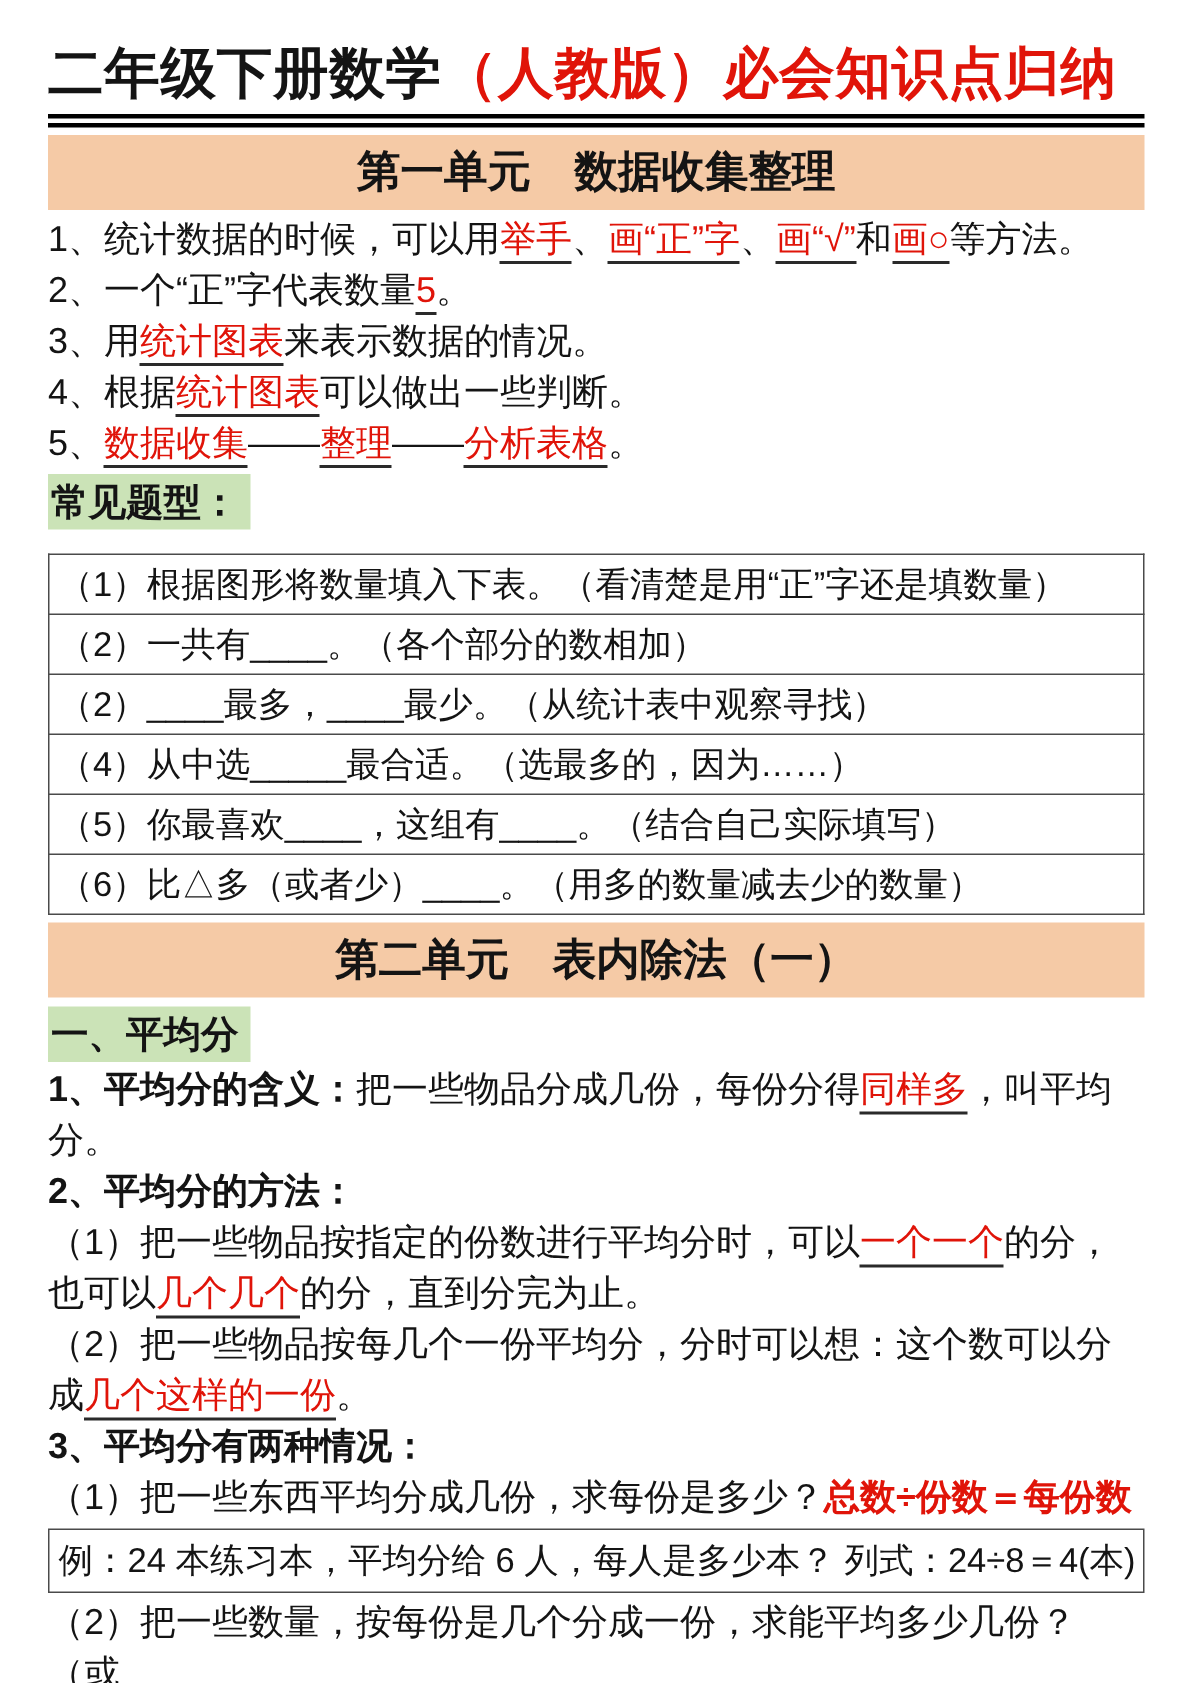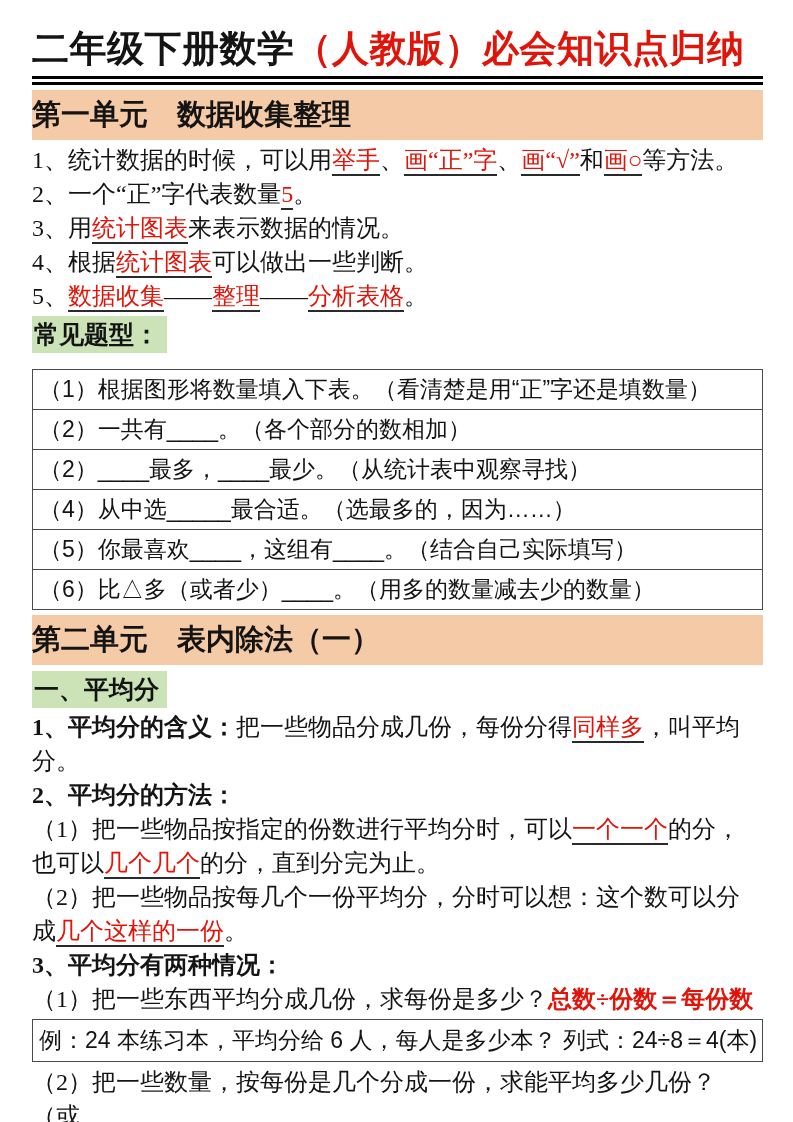--- a/index.html
+++ b/index.html
@@ -25,31 +25,31 @@
     letter-spacing: 0.5px;
     line-height: 1.25;
     border-bottom: 9px double #000;
     padding-bottom: 4px;
     white-space: nowrap;
   }
   .doc-title .t-red { color: #e01409; }
   
   .banner {
     background: #f5caa6;
+    text-align: center;
     font-size: 29px;
     font-weight: bold;
     padding: 5px 0;
     margin: 5px 0 3px 0;
   }
   
   .body-line {
     font-size: 24px;
     line-height: 34px;
     margin: 0;
-    font-family: Liberation Serif, serif;
   }
   .seg-ru { color: #e01409; border-bottom: 2px solid #2a2a2a; padding-bottom: 1px; }
   .seg-rb { color: #e01409; font-weight: bold; }
   .seg-b  { font-weight: bold; }
   
   .green-label {
     display: inline-block;
     background: #cbe3b7;
     font-size: 25px;
     font-weight: bold;

